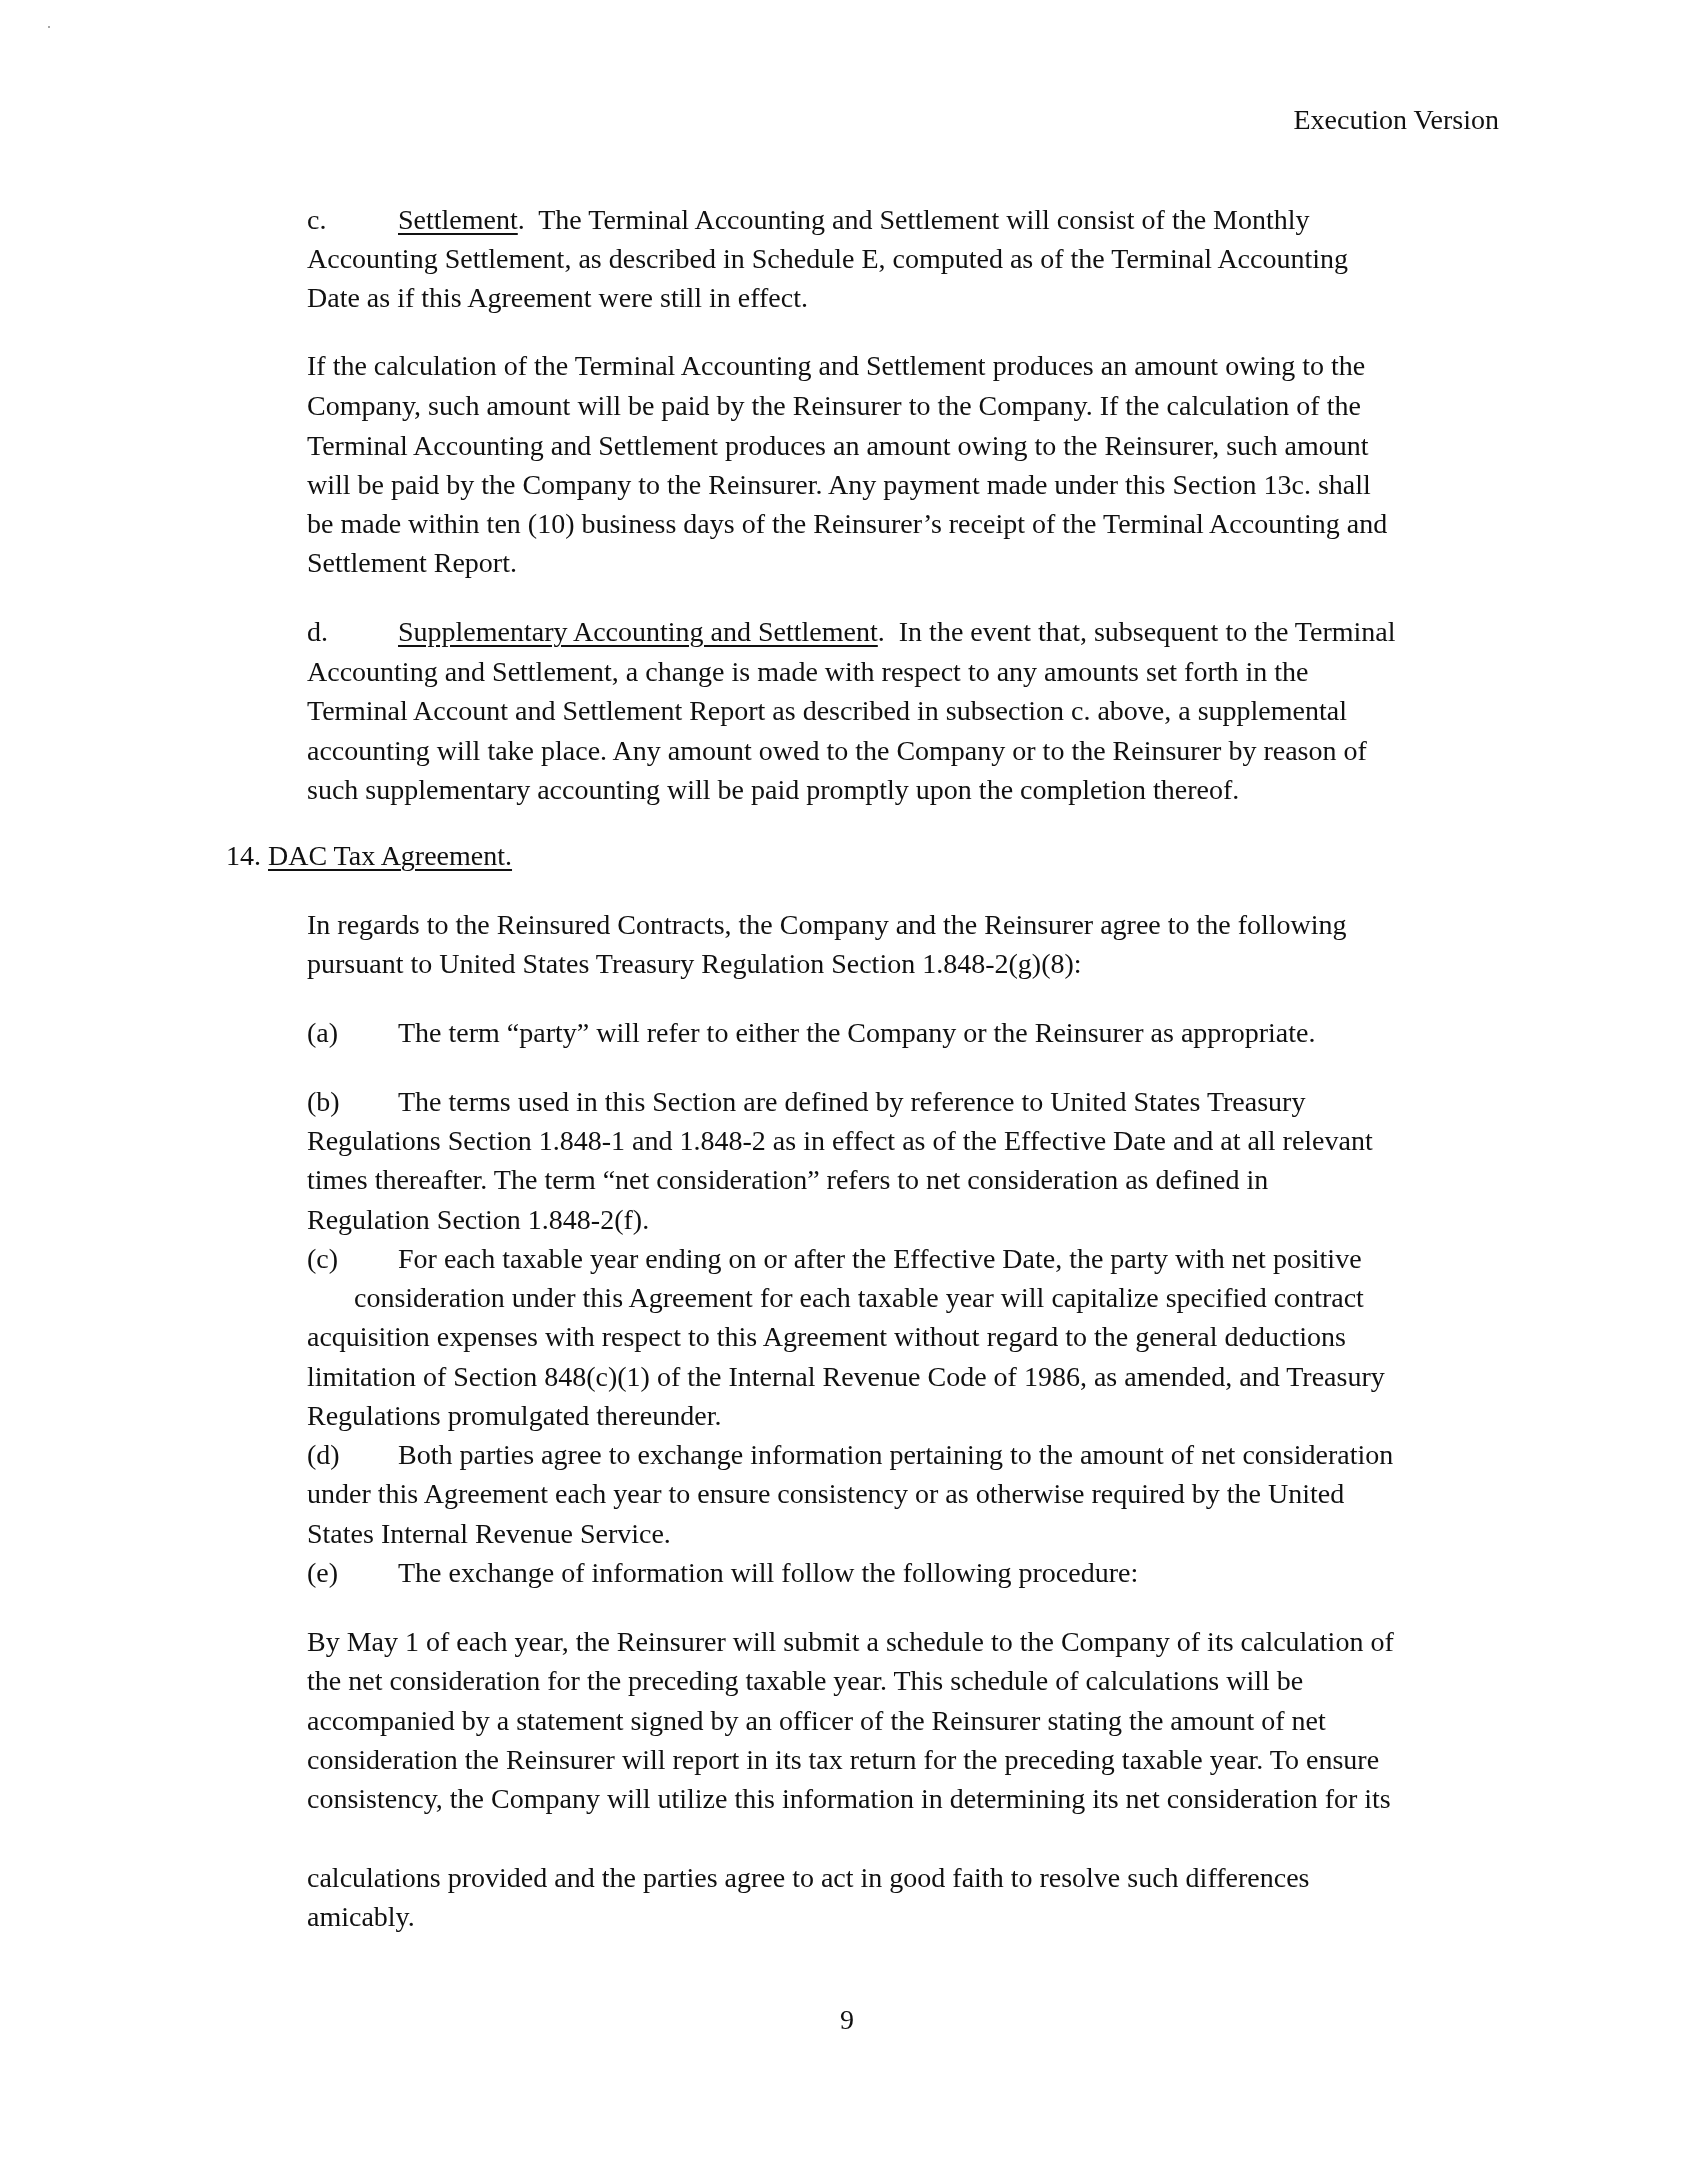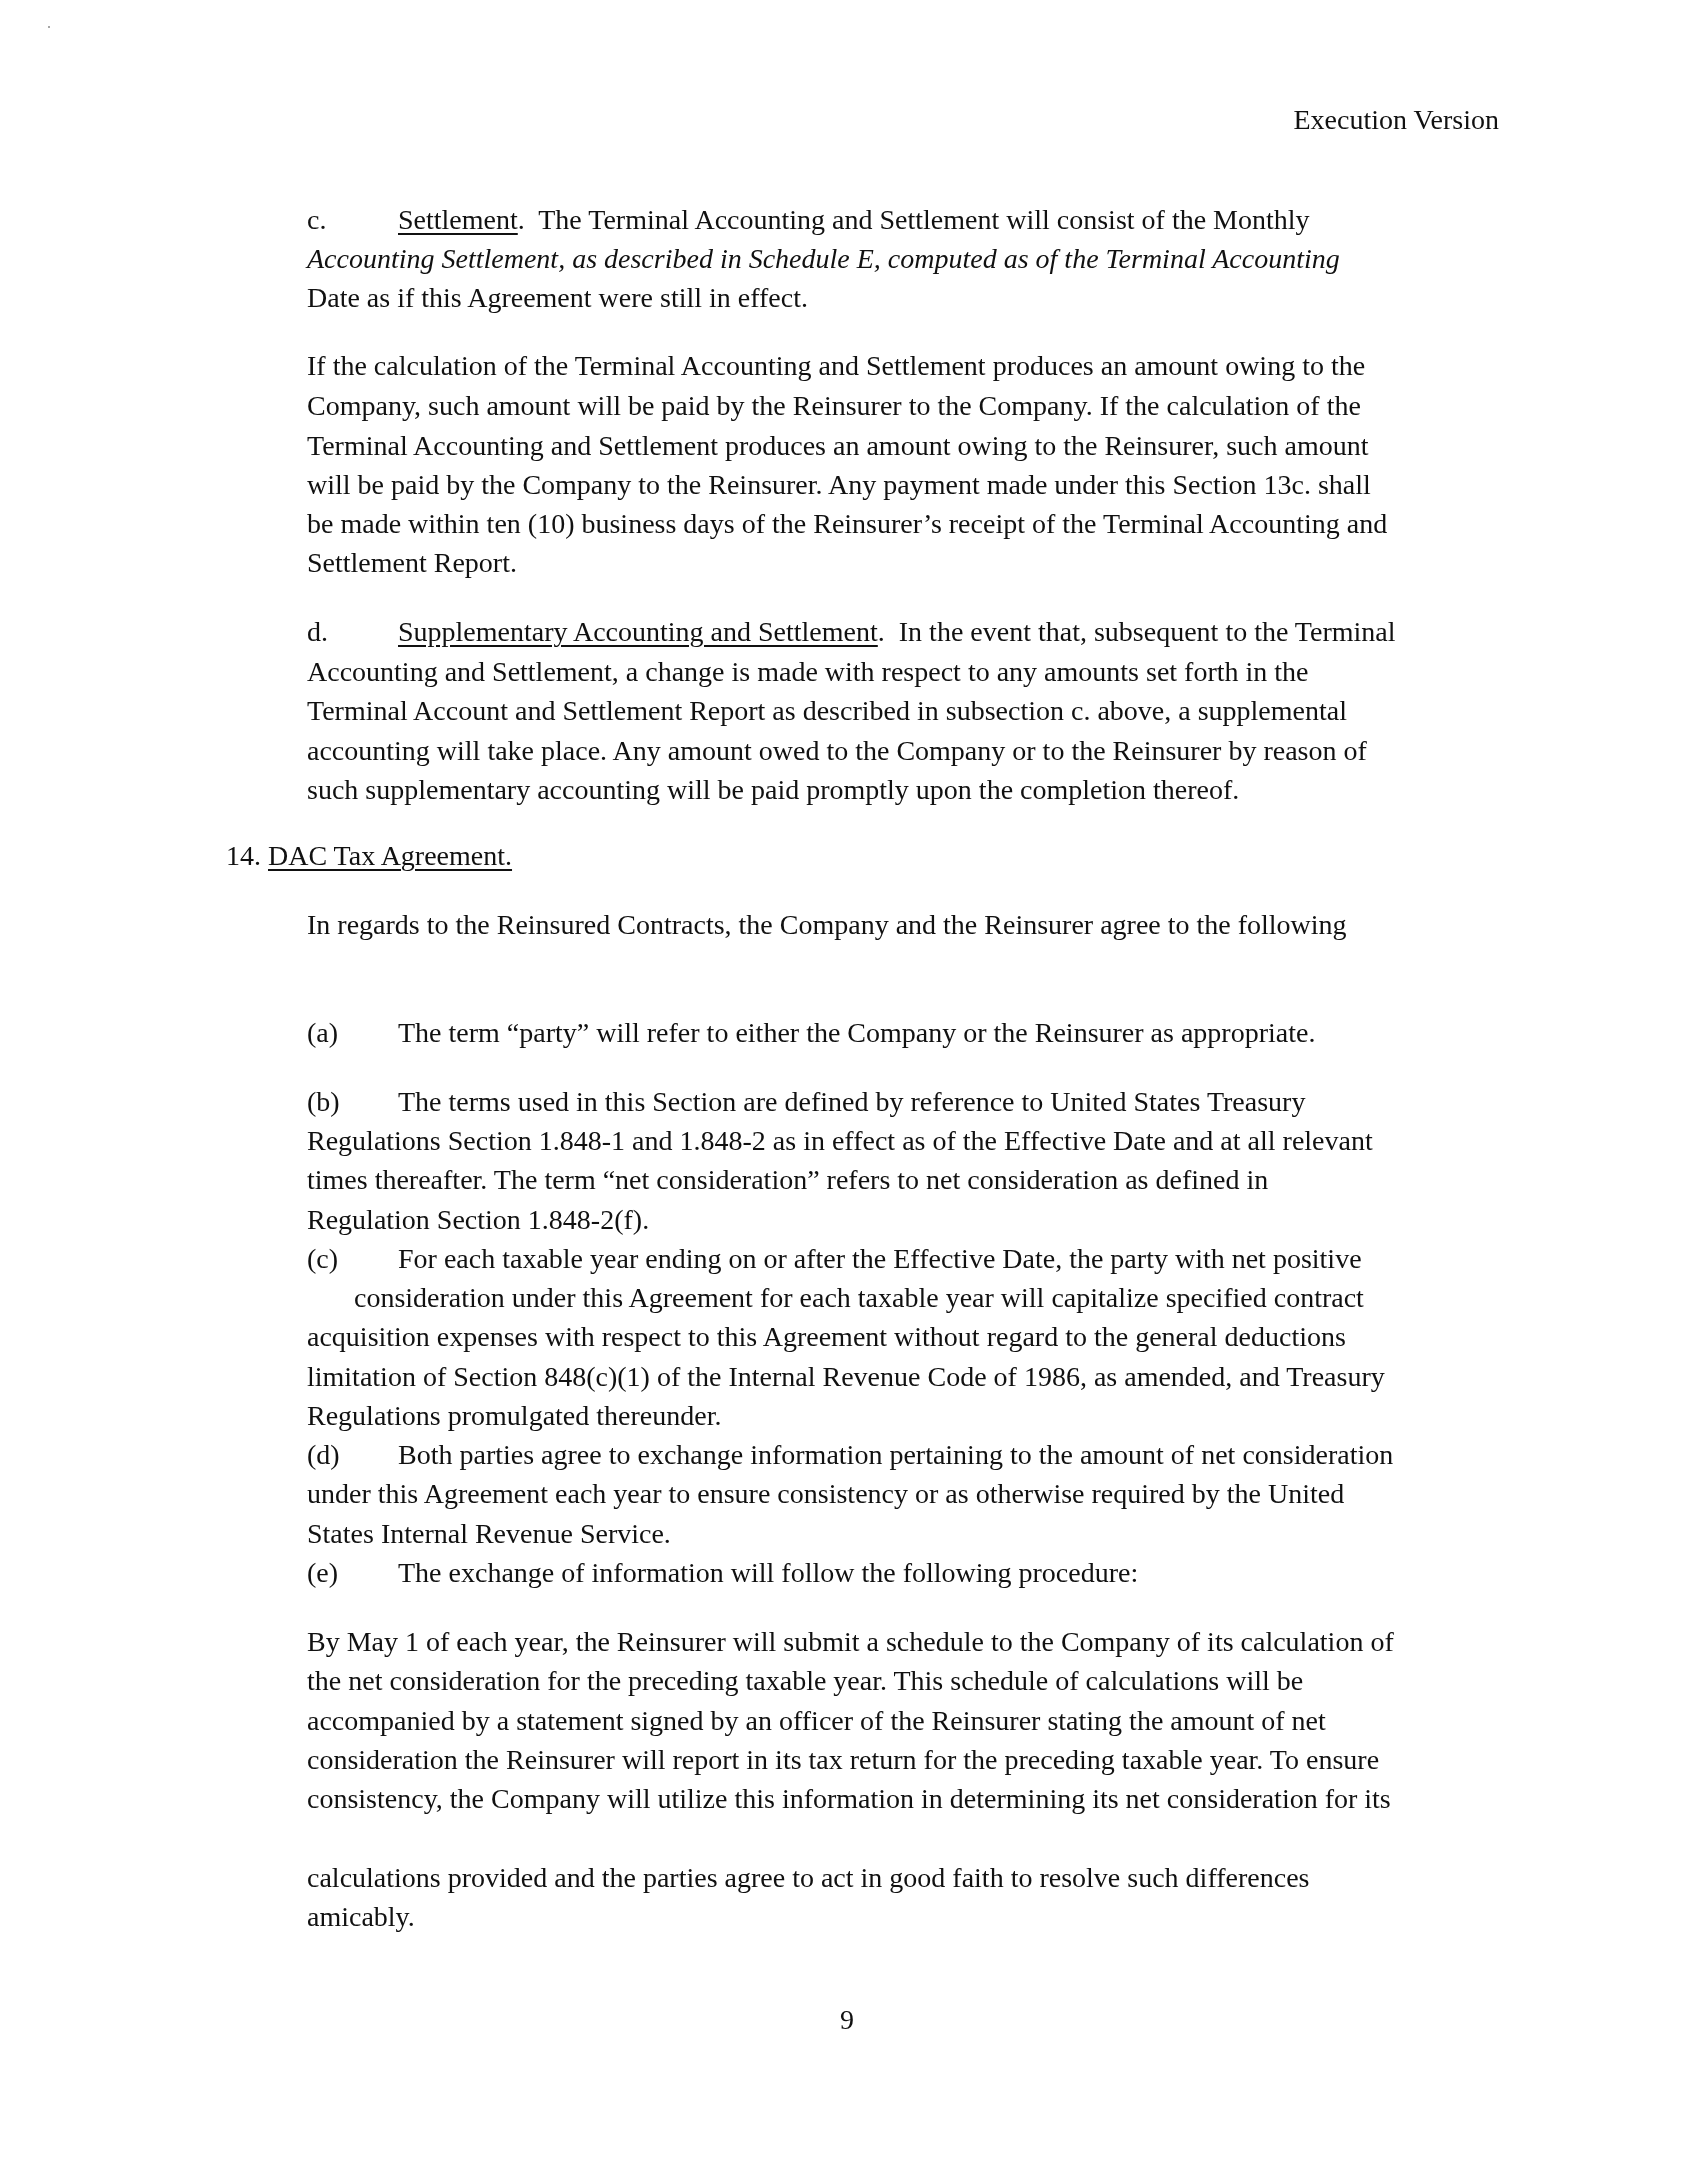--- a/index.html
+++ b/index.html
@@ -29,21 +29,21 @@
 
 <div class="page">
 
   <div class="speck" style="left:48px; top:26.4px;"></div>
 
   <div class="header">Execution Version</div>
 
   <div class="line" style="top:200px;">
     <span class="label">c.</span><span class="u">Settlement</span><span>.</span><span style="white-space:pre">  The Terminal Accounting and Settlement will consist of the Monthly</span>
   </div>
-  <div class="line" style="top:239px;font-style:italic;">Accounting Settlement, as described in Schedule E, computed as of the Terminal Accounting</div>
+  <div class="line" style="top:239px;">Accounting Settlement, as described in Schedule E, computed as of the Terminal Accounting</div>
   <div class="line" style="top:278px;">Date as if this Agreement were still in effect.</div>
 
   <div class="line" style="top:346px;">If the calculation of the Terminal Accounting and Settlement produces an amount owing to the</div>
   <div class="line" style="top:386px;">Company, such amount will be paid by the Reinsurer to the Company.  If the calculation of the</div>
   <div class="line" style="top:426px;">Terminal Accounting and Settlement produces an amount owing to the Reinsurer, such amount</div>
   <div class="line" style="top:465px;">will be paid by the Company to the Reinsurer.  Any payment made under this Section 13c. shall</div>
   <div class="line" style="top:504px;">be made within ten (10) business days of the Reinsurer’s receipt of the Terminal Accounting and</div>
   <div class="line" style="top:543px;">Settlement Report.</div>
 
   <div class="line" style="top:612px;">
@@ -53,20 +53,21 @@
   <div class="line" style="top:691px;">Terminal Account and Settlement Report as described in subsection c. above, a supplemental</div>
   <div class="line" style="top:731px;">accounting will take place.  Any amount owed to the Company or to the Reinsurer by reason of</div>
   <div class="line" style="top:770px;">such supplementary accounting will be paid promptly upon the completion thereof.</div>
 
   <div class="heading" style="top:836px;">
     <span>14.</span>
     <span class="u b">DAC Tax Agreement.</span>
   </div>
 
   <div class="line" style="top:905px;">In regards to the Reinsured Contracts, the Company and the Reinsurer agree to the following</div>
+  <div class="line" style="top:944px;">pursuant to United States Treasury Regulation Section 1.848-2(g)(8):</div>
 
   <div class="line" style="top:1013px;">
     <span class="label">(a)</span><span>The term “party” will refer to either the Company or the Reinsurer as appropriate.</span>
   </div>
 
   <div class="line" style="top:1082px;">
     <span class="label">(b)</span><span>The terms used in this Section are defined by reference to United States Treasury</span>
   </div>
   <div class="line" style="top:1121px;">Regulations Section 1.848-1 and 1.848-2 as in effect as of the Effective Date and at all relevant</div>
   <div class="line" style="top:1160px;">times thereafter.  The term “net consideration” refers to net consideration as defined in</div>

